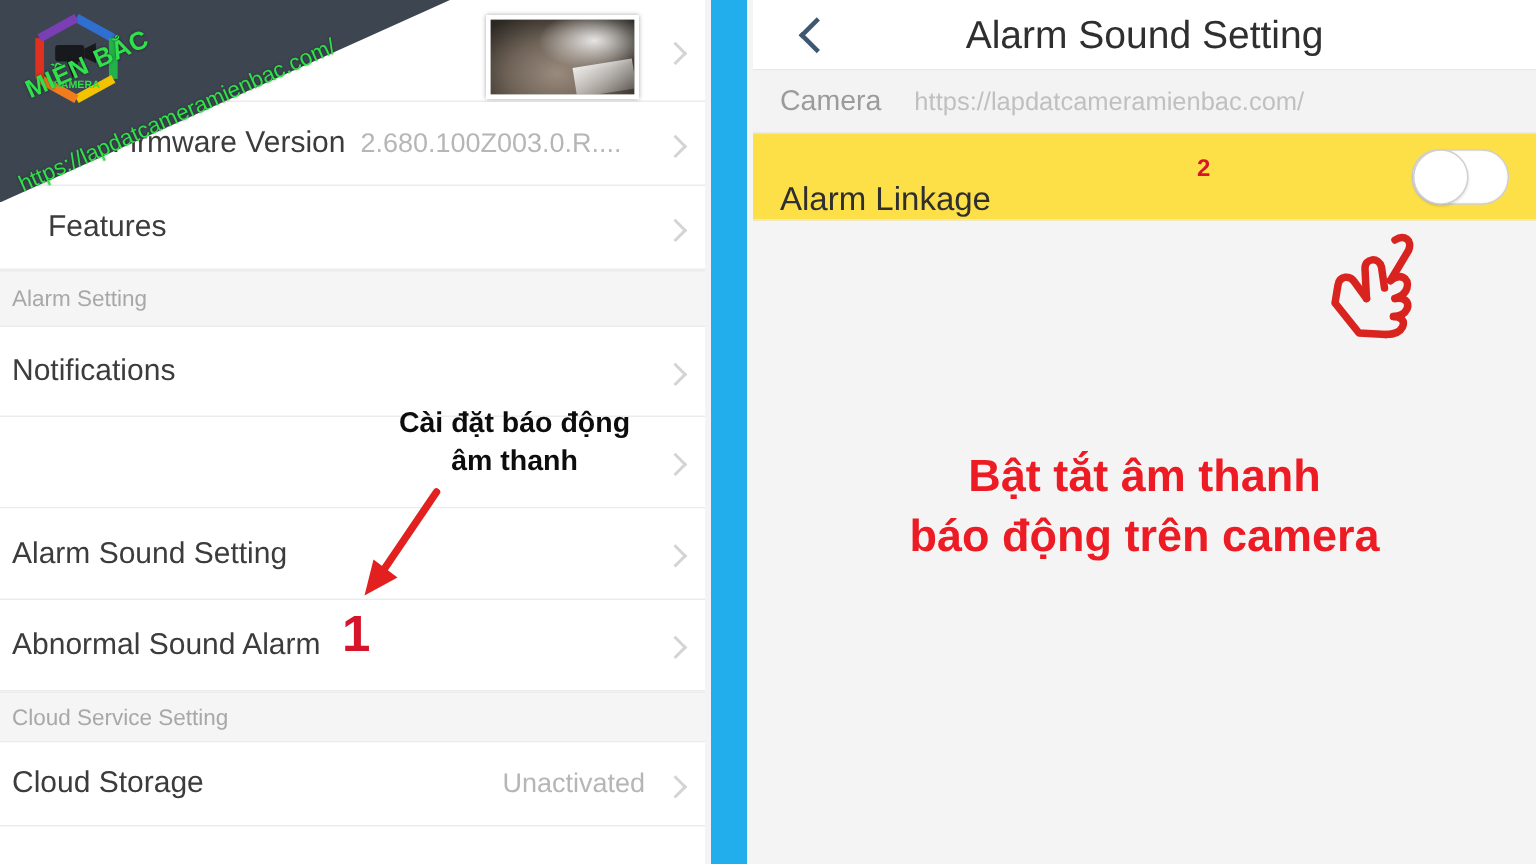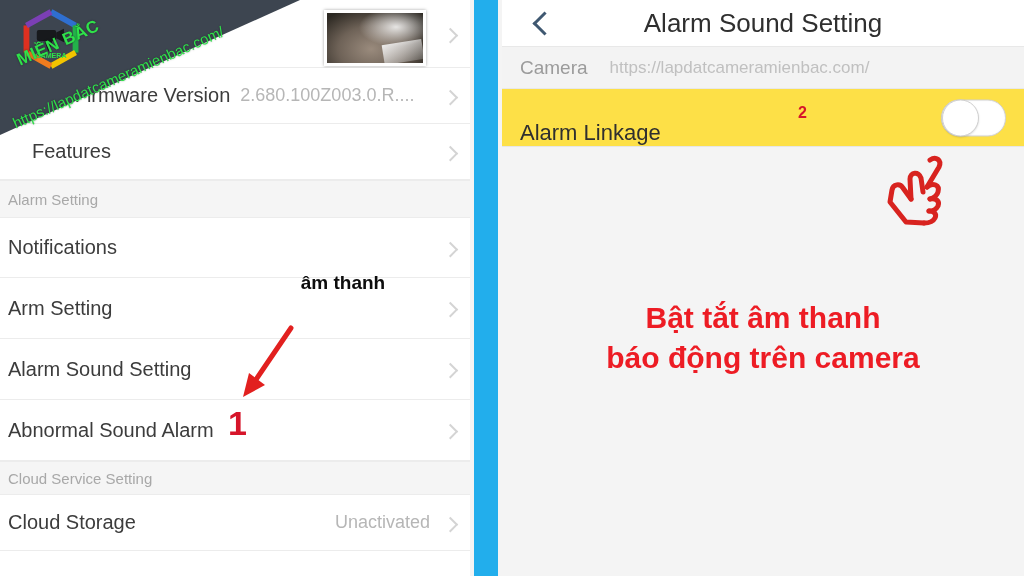--- a/index.html
+++ b/index.html
@@ -375,21 +375,20 @@
     <div class="section-head" style="height:38px;">
       <span>Alarm Setting</span>
     </div>
 
     <div class="row" style="height:60px;">
       <span class="row-label">Notifications</span>
       <span class="chevron"></span>
     </div>
 
     <div class="row" style="height:61px;">
-      <span class="row-label">Arm Setting</span>
       <span class="chevron"></span>
     </div>
 
     <div class="row" style="height:61px;">
       <span class="row-label">Alarm Sound Setting</span>
       <span class="chevron"></span>
     </div>
 
     <div class="row" style="height:61px;">
       <span class="row-label">Abnormal Sound Alarm</span>
@@ -400,20 +399,21 @@
       <span>Cloud Service Setting</span>
     </div>
 
     <div class="row" style="height:56px;">
       <span class="row-label">Cloud Storage</span>
       <span class="chevron"></span>
       <span class="row-value" style="position:absolute;right:40px;">Unactivated</span>
     </div>
 
     <div class="anno-black">
+      <div>Cài đặt báo động</div>
       <div>âm thanh</div>
     </div>
 
     <svg class="arrow-svg" width="80" height="85" viewBox="0 0 80 85">
       <path d="M66 3 L26 62" stroke="#e2201f" stroke-width="5" stroke-linecap="round" fill="none"></path>
       <path d="M18 72 L24 48 L40 60 Z" fill="#e2201f"></path>
     </svg>
 
     <div class="anno-num num-1">1</div>
 

